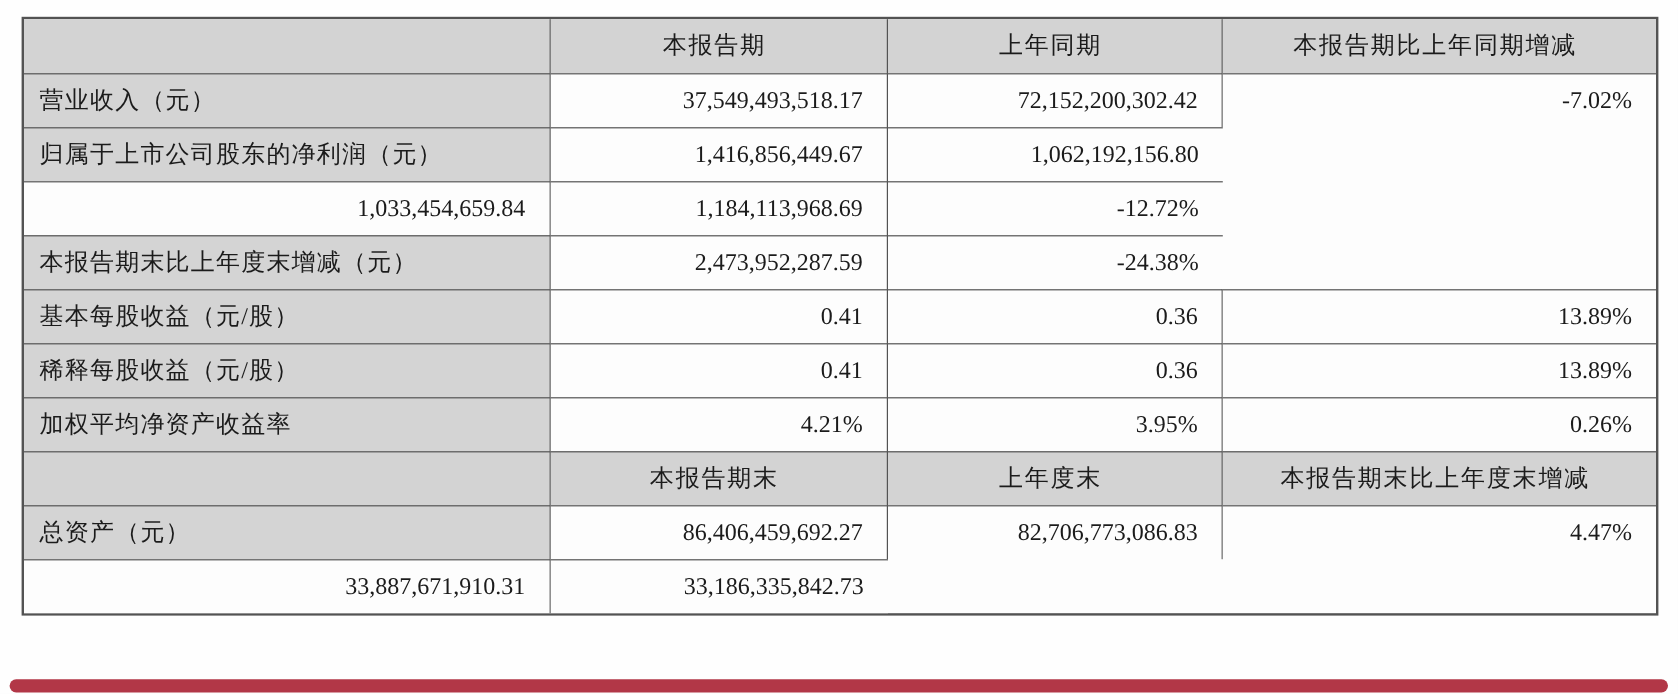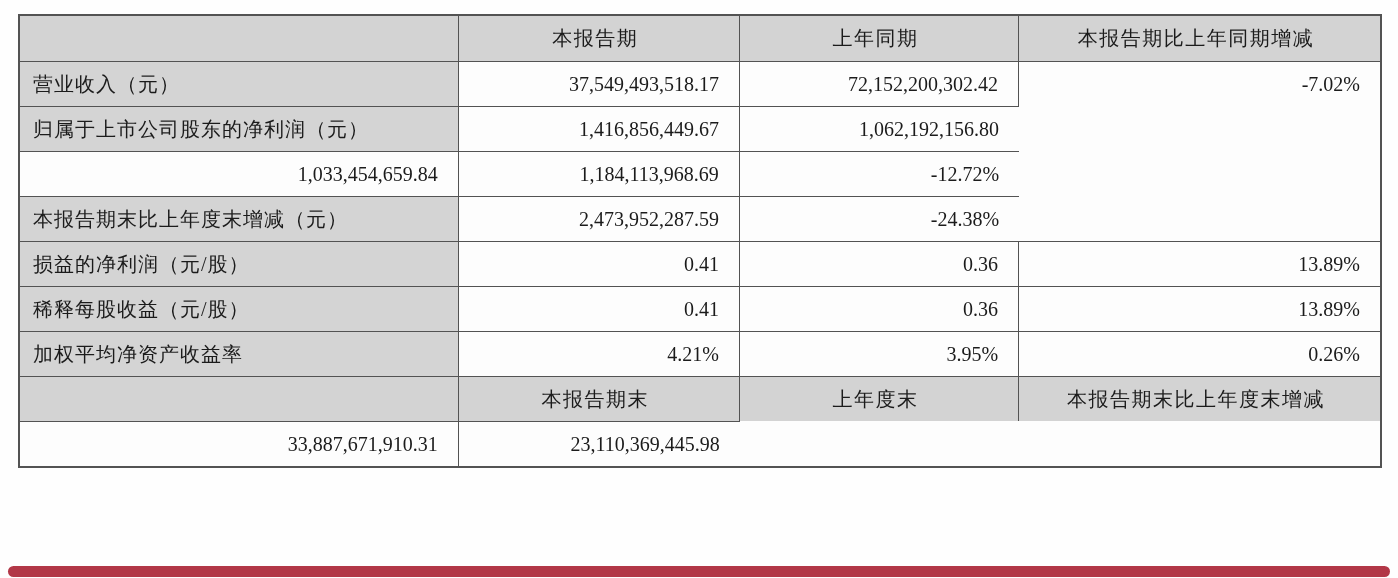--- a/index.html
+++ b/index.html
@@ -91,21 +91,21 @@
     </div>
     <div class="row">
       <div class="cell lab">
         <div class="labline">本报告期末比上年度末增减（元）</div>
       </div>
       <div class="cell val">2,473,952,287.59</div>
       <div class="cell val">-24.38%</div>
     </div>
     <div class="row">
       <div class="cell lab">
-        <div class="labline">损益的净利润（元/股）</div>
+        <div class="labline">基本每股收益（元/股）</div>
       </div>
       <div class="cell val">0.41</div>
       <div class="cell val">0.36</div>
       <div class="cell val">13.89%</div>
     </div>
     <div class="row">
       <div class="cell lab">
         <div class="labline">稀释每股收益（元/股）</div>
       </div>
       <div class="cell val">0.41</div>
@@ -120,18 +120,26 @@
       <div class="cell val">3.95%</div>
       <div class="cell val">0.26%</div>
     </div>
     <div class="row">
       <div class="cell hcell lab"></div>
       <div class="cell hcell">本报告期末</div>
       <div class="cell hcell">上年度末</div>
       <div class="cell hcell">本报告期末比上年度末增减</div>
     </div>
     <div class="row">
+      <div class="cell lab">
+        <div class="labline">总资产（元）</div>
+      </div>
+      <div class="cell val">86,406,459,692.27</div>
+      <div class="cell val">82,706,773,086.83</div>
+      <div class="cell val">4.47%</div>
+    </div>
+    <div class="row">
       <div class="cell val">33,887,671,910.31</div>
-      <div class="cell val">23,110,369,445.98</div>
+      <div class="cell val">33,186,335,842.73</div>
     </div>
   </div>
 
 <div class="progress-bar"></div>
 
 </body></html>

